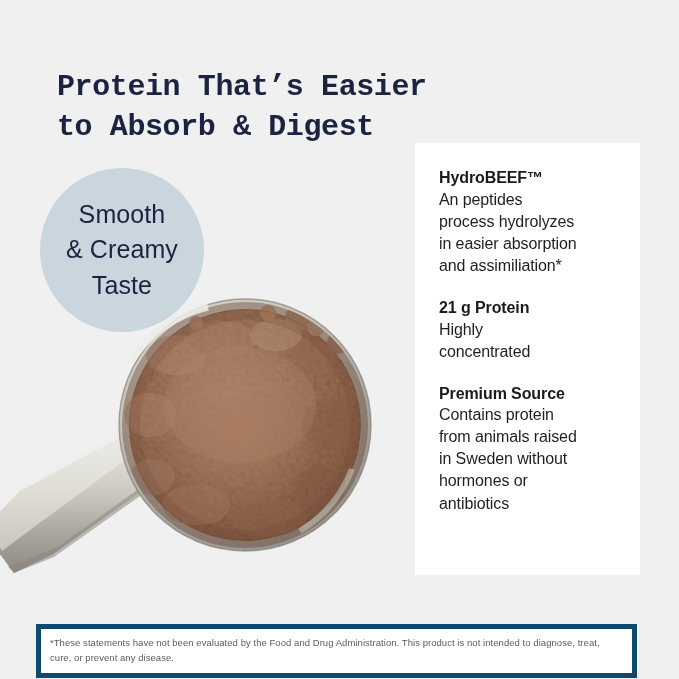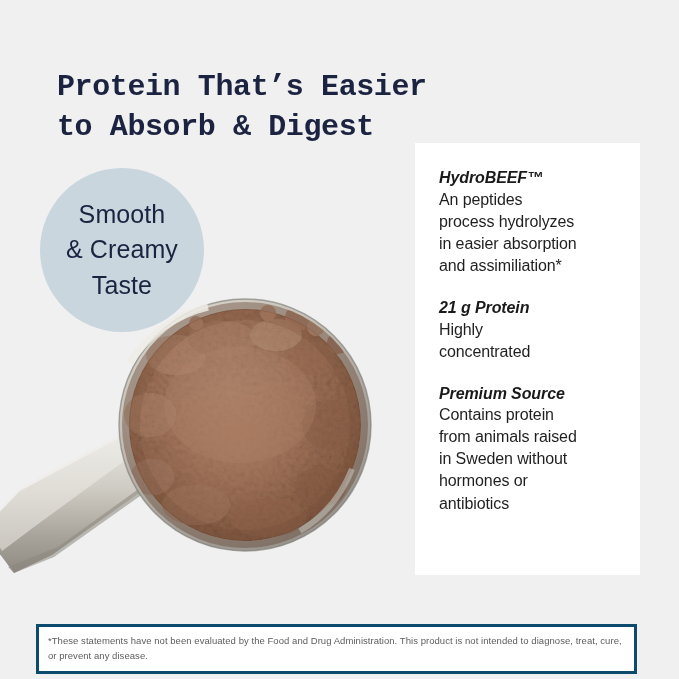--- a/index.html
+++ b/index.html
@@ -87,41 +87,40 @@
     right: 14px;
   }
   .block { margin-bottom: 20px; }
   .block:last-child { margin-bottom: 0; }
   .block-title {
     color: #1a1a1a;
     font-size: 16px;
     font-weight: bold;
     line-height: 1.35;
     letter-spacing: -0.1px;
-    font-style: italic;
   }
   .block-body {
     color: #1f1f1f;
     font-size: 16px;
     font-weight: 400;
     line-height: 1.38;
     letter-spacing: -0.1px;
   }
   .block-body .line { display: block; }
 
   
   .disclaimer {
     position: absolute;
     left: 36px;
     top: 624px;
     width: 601px;
     padding: 7px 9px 8px 9px;
     box-sizing: border-box;
     background: #ffffff;
-    border: 3px solid #0c4a6e;
+    border: 5px solid #0c4a6e;
     color: #5d5d5d;
     font-size: 9.5px;
     line-height: 1.55;
     letter-spacing: 0.05px;
   }
 </style>
 </head>
 <body>
 
 <div id="canvas">

